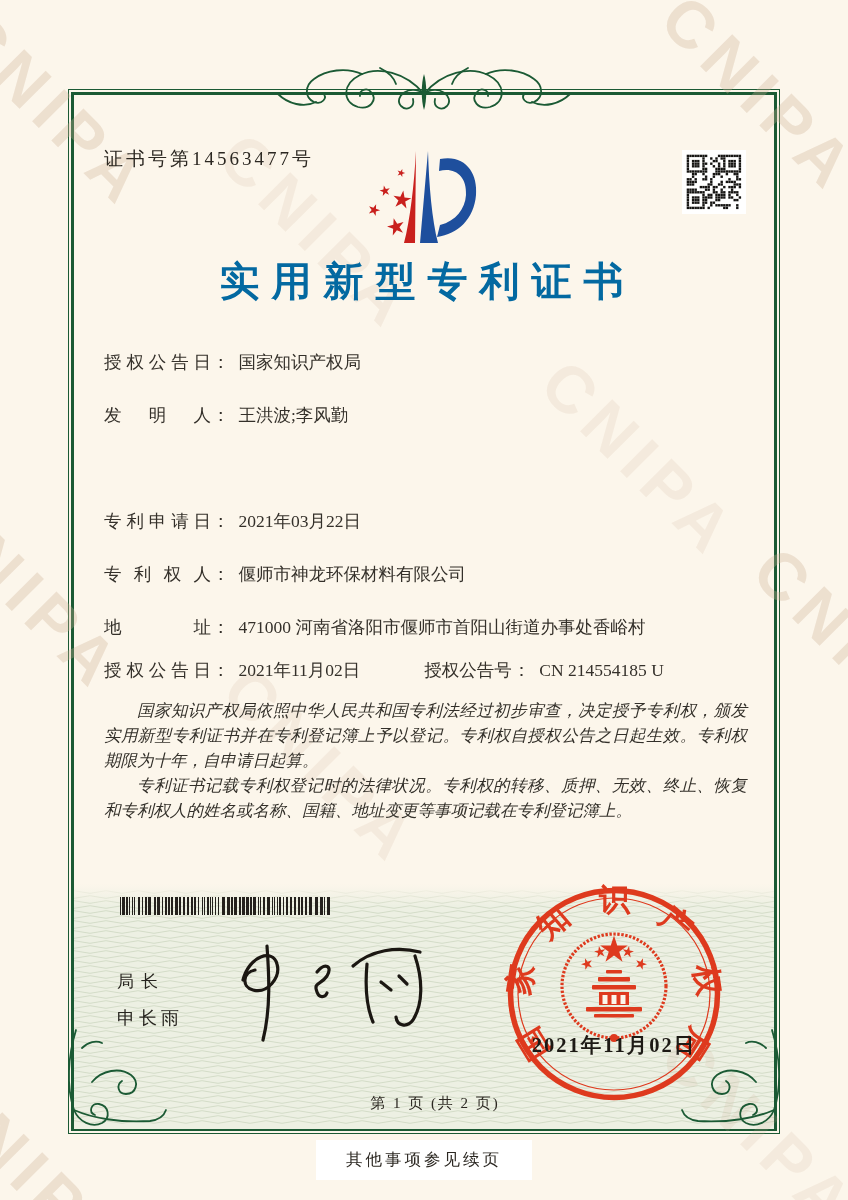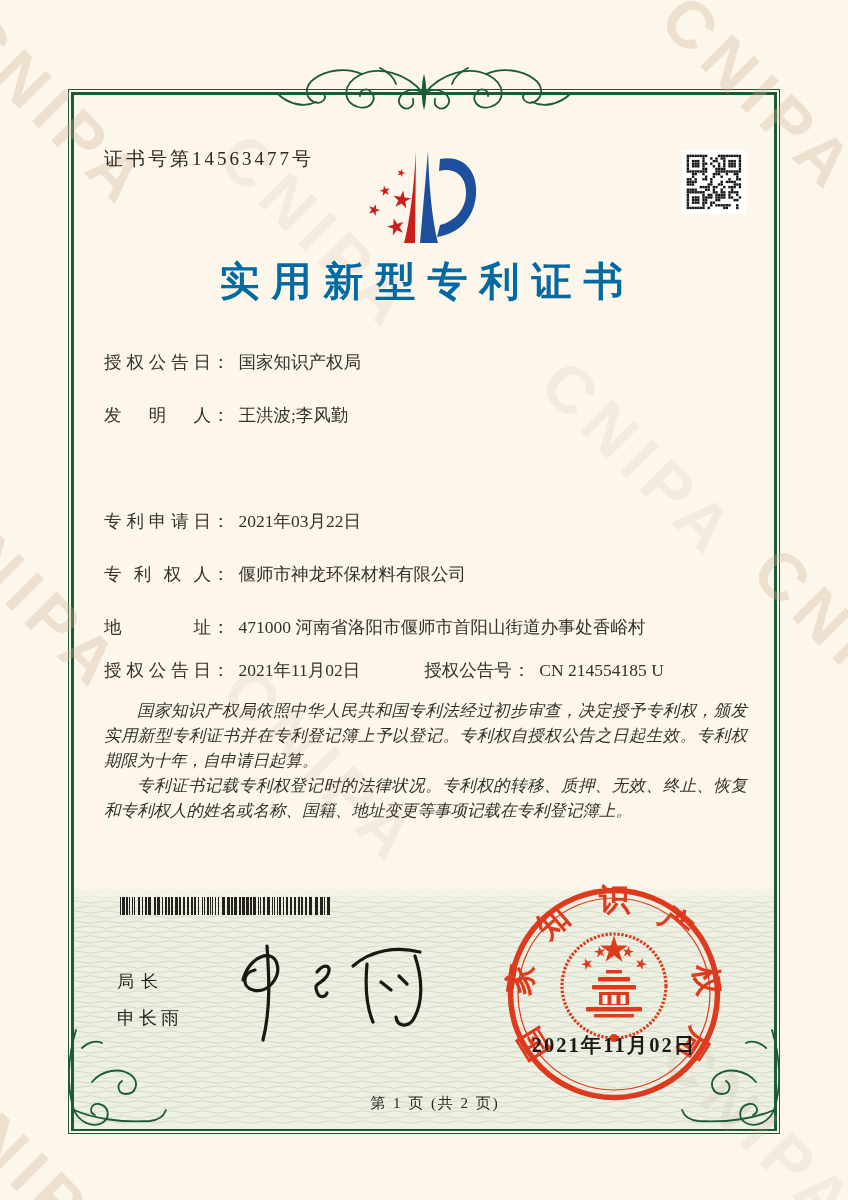--- a/index.html
+++ b/index.html
@@ -519,14 +519,17 @@
       <rect x="118.5" y="113" width="5" height="9" fill="#fcf6eb"></rect>
       <rect class="seal-red" x="84" y="125" width="56" height="4.5" rx="1"></rect>
       <rect class="seal-red" x="92" y="132" width="40" height="3.5" rx="1"></rect>
       <circle class="seal-red" cx="112" cy="156" r="4"></circle>
     </g>
     <text class="seal-date" x="112" y="170" text-anchor="middle">2021年11月02日</text>
   </svg>
 
   <div class="page-footer">第 1 页 (共 2 页)</div>
 
+  <div class="cont">
+    <span>其他事项参见续页</span>
+  </div>
 
 </div>
 
 </body></html>

